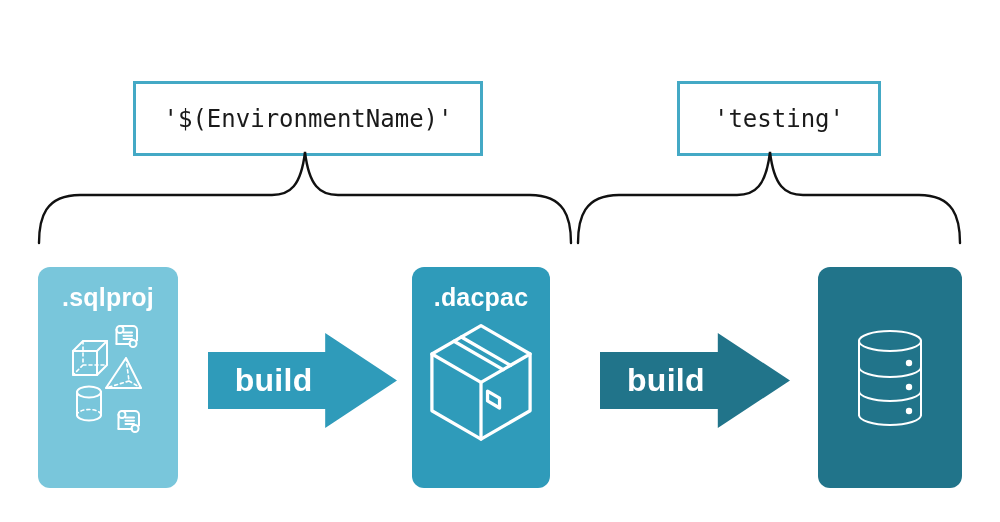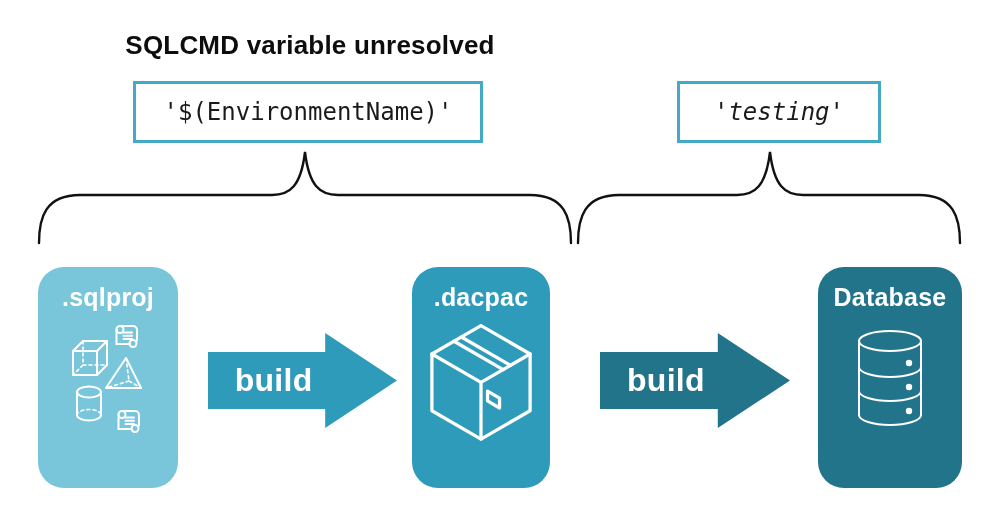--- a/index.html
+++ b/index.html
@@ -7,32 +7,32 @@
     position:relative;width:1000px;height:522px;background:#ffffff;overflow:hidden;
     font-family:"Liberation Sans",sans-serif;
   }
   .heading{
     position:absolute;top:30px;font-size:26px;font-weight:bold;color:#0d0d0d;
     text-align:center;letter-spacing:.2px;white-space:nowrap;
   }
   #heading-unresolved{left:60px;width:500px;}
   #heading-set{left:627px;width:300px;}
   .code-box{
-    position:absolute;top:81px;height:62px;box-sizing:border-box;
+    position:absolute;top:81px;height:75px;box-sizing:border-box;
     border:3px solid var(--c-code-border,#44a9c5);background:#ffffff;
     display:flex;align-items:center;justify-content:center;
     font-family:"DejaVu Sans Mono","Liberation Mono",monospace;
     font-size:24px;color:#1a1a1a;white-space:nowrap;
   }
   #code-box-unresolved{left:133px;width:350px;}
-  #code-box-set{left:677px;width:204px;font-style:italic;}
+  #code-box-set{left:677px;width:204px;}
   .braces{position:absolute;left:0;top:0;width:1000px;height:260px;}
   .brace{stroke:var(--c-brace,#111);stroke-width:2.4;fill:none;stroke-linecap:round;}
   .node{
-    position:absolute;top:267px;height:221px;border-radius:26px;
+    position:absolute;top:267px;height:221px;border-radius:12px;
   }
   #node-sqlproj{left:38px;width:140px;background:var(--c-light,#79c6db);}
   #node-dacpac{left:412px;width:138px;background:var(--c-mid,#2f9bba);}
   #node-database{left:818px;width:144px;background:var(--c-dark,#21748a);}
   .node-title{
     position:absolute;top:16px;left:0;width:100%;text-align:center;
     font-size:25px;font-weight:bold;color:#ffffff;letter-spacing:.2px;
   }
   .node-icon{position:absolute;}
   .icon-stroke{stroke:var(--c-icon,#fff);fill:none;stroke-linecap:round;stroke-linejoin:round;}
@@ -51,21 +51,20 @@
     position:absolute;left:0;top:20%;height:60%;width:62%;
     display:flex;align-items:center;justify-content:center;padding-left:14px;box-sizing:border-box;
     font-size:32px;font-weight:bold;color:#ffffff;letter-spacing:.3px;
   }
 </style>
 </head>
 <body>
 
 <div id="stage">
 
-  <div class="heading" id="heading-unresolved">SQLCMD variable unresolved</div>
 
   <div class="code-box" id="code-box-unresolved">
     <span>'$(EnvironmentName)'</span>
   </div>
   <div class="code-box" id="code-box-set">
     <span>'testing'</span>
   </div>
 
   <svg class="braces" viewBox="0 0 1000 260">
     <path class="brace" d="M 39 243 C 39 218, 45 195, 80 195 L 272 195 C 290 195, 301 186, 305 152
@@ -130,21 +129,20 @@
       <path class="icon-stroke w3" d="M30.3 18.3 L75.3 44.3 M37 14.4 L82 40.4"></path>
       <path class="icon-stroke w3" d="M61 64 L72 70.5 V79.5 L61 73 Z"></path>
     </svg>
   </div>
 
   <div class="arrow" id="arrow-deploy">
     <div class="arrow-label">build</div>
   </div>
 
   <div class="node" id="node-database">
-    <div class="node-title">Database</div>
     <svg class="node-icon" style="left:34px;top:63px;width:76px;height:96px" viewBox="0 0 76 96">
       <ellipse class="icon-stroke w2" cx="38" cy="11" rx="31" ry="10"></ellipse>
       <path class="icon-stroke w2" d="M7 11 V85 M69 11 V85"></path>
       <path class="icon-stroke w2" d="M7 85 A31 10 0 0 0 69 85"></path>
       <path class="icon-stroke w2" d="M7 37 A31 10 0 0 0 69 37"></path>
       <path class="icon-stroke w2" d="M7 61 A31 10 0 0 0 69 61"></path>
       <circle class="dot" cx="57" cy="33" r="3.2"></circle>
       <circle class="dot" cx="57" cy="57" r="3.2"></circle>
       <circle class="dot" cx="57" cy="81" r="3.2"></circle>
     </svg>

